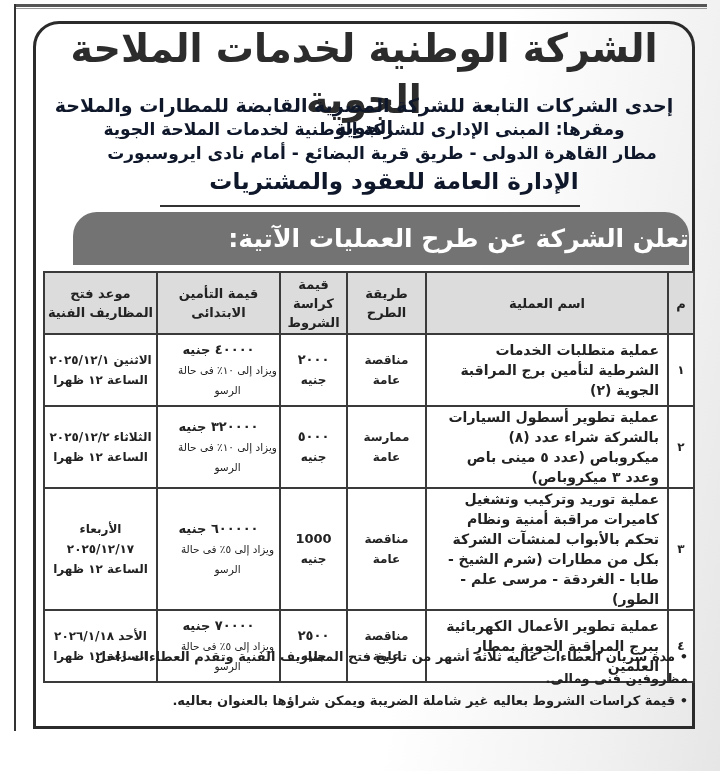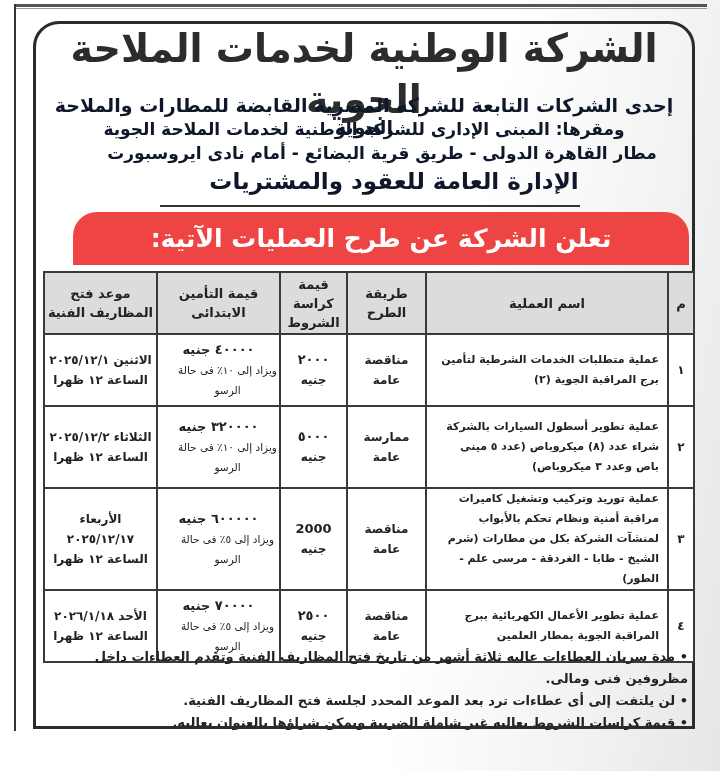--- a/index.html
+++ b/index.html
@@ -27,35 +27,35 @@
     position:absolute; left:33px; width:662px; text-align:center; direction:rtl;
     font-weight:bold; color:#0f172a;
   }
   .sub1 { top:94px; font-size:19px; }
   .sub2 { top:119px; font-size:17px; }
   .sub3 { top:143px; font-size:17px;margin-left:18px; }
   .sub4 { top:168px; font-size:23px;padding-left:30px; }
   .underline { position:absolute; left:160px; top:205px; width:420px; height:2px; background:#333; }
   .banner {
     position:absolute; left:73px; top:212px; width:616px; height:53px;
-    background:#ef4444; border-radius:24px 24px 0 0;
-    color:#fff; text-align:center; direction:rtl; font-weight:bold;
+    background:#737373; border-radius:24px 24px 0 0;
+    color:#fff; direction:rtl; font-weight:bold;
     font-size:25px; line-height:53px;
   }
   table.ops {
     position:absolute; left:43px; top:271px; width:650px;
     border-collapse:collapse; direction:rtl; table-layout:fixed;
   }
   table.ops th, table.ops td {
     border:2px solid #3a3a3a; text-align:center; vertical-align:middle;
     font-weight:bold; color:#222;
   }
   table.ops th { background:#dcdcdc; font-size:13px; height:58px; line-height:19px; }
   table.ops td { background:#fff; font-size:12px; line-height:20px; }
-  table.ops td.name { text-align:right; padding:0 8px; font-size:11px; }
+  table.ops td.name { text-align:right; padding:0 8px; font-size:14px; }
   .r1 td { height:68px; } .r2 td { height:78px; } .r3 td { height:82px; } .r4 td { height:68px; }
   .amt { font-size:13px; }
   .note { font-size:10.5px; font-weight:normal;margin-left:18px; }
   .notes {
     position:absolute; left:40px; top:646px; width:648px; direction:rtl;
     font-size:13px; font-weight:bold; color:#222; line-height:22px;
   }
   .notes div::before { content:"\2022  "; }
   .bottom-rule { position:absolute; left:33px; top:726px; width:662px; height:3px; background:#2b2b2b; }
 </style>
@@ -128,21 +128,21 @@
       <td>
           <div>الثلاثاء ٢٠٢٥/١٢/٢</div>
           <div>الساعة ١٢ ظهرا</div>
         </td>
     </tr>
     <tr class="r3">
       <td>٣</td>
       <td class="name">عملية توريد وتركيب وتشغيل كاميرات مراقبة أمنية ونظام تحكم بالأبواب لمنشآت الشركة بكل من مطارات (شرم الشيخ - طابا - الغردقة - مرسى علم - الطور)</td>
       <td>مناقصة عامة</td>
       <td>
-          <div class="amt">2000</div>
+          <div class="amt">1000</div>
           <div>جنيه</div>
         </td>
       <td>
           <div class="amt">٦٠٠٠٠٠ جنيه</div>
           <div class="note">ويزاد إلى ٥٪ فى حالة الرسو</div>
         </td>
       <td>
           <div>الأربعاء ٢٠٢٥/١٢/١٧</div>
           <div>الساعة ١٢ ظهرا</div>
         </td>
@@ -162,17 +162,16 @@
       <td>
           <div>الأحد ٢٠٢٦/١/١٨</div>
           <div>الساعة ١٢ ظهرا</div>
         </td>
     </tr>
   </tbody>
 </table>
 
 <div class="notes">
   <div>مدة سريان العطاءات عاليه ثلاثة أشهر من تاريخ فتح المظاريف الفنية وتقدم العطاءات داخل مظروفين فنى ومالى.</div>
-  <div>لن يلتفت إلى أى عطاءات ترد بعد الموعد المحدد لجلسة فتح المظاريف الفنية.</div>
   <div>قيمة كراسات الشروط بعاليه غير شاملة الضريبة ويمكن شراؤها بالعنوان بعاليه.</div>
 </div>
 
 <div class="bottom-rule"></div>
 
 </body></html>

